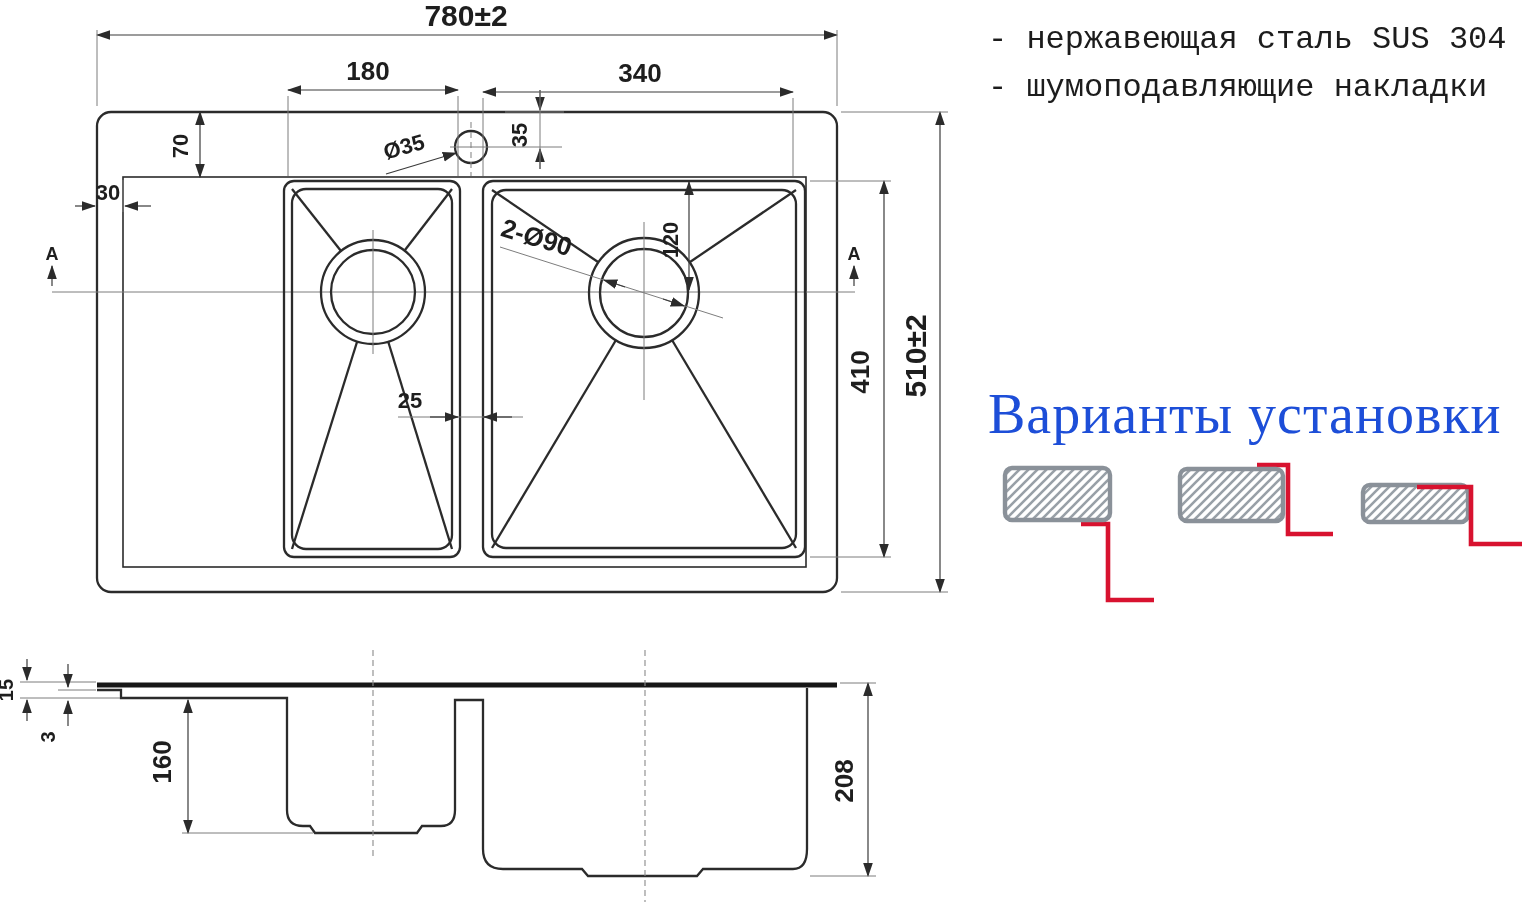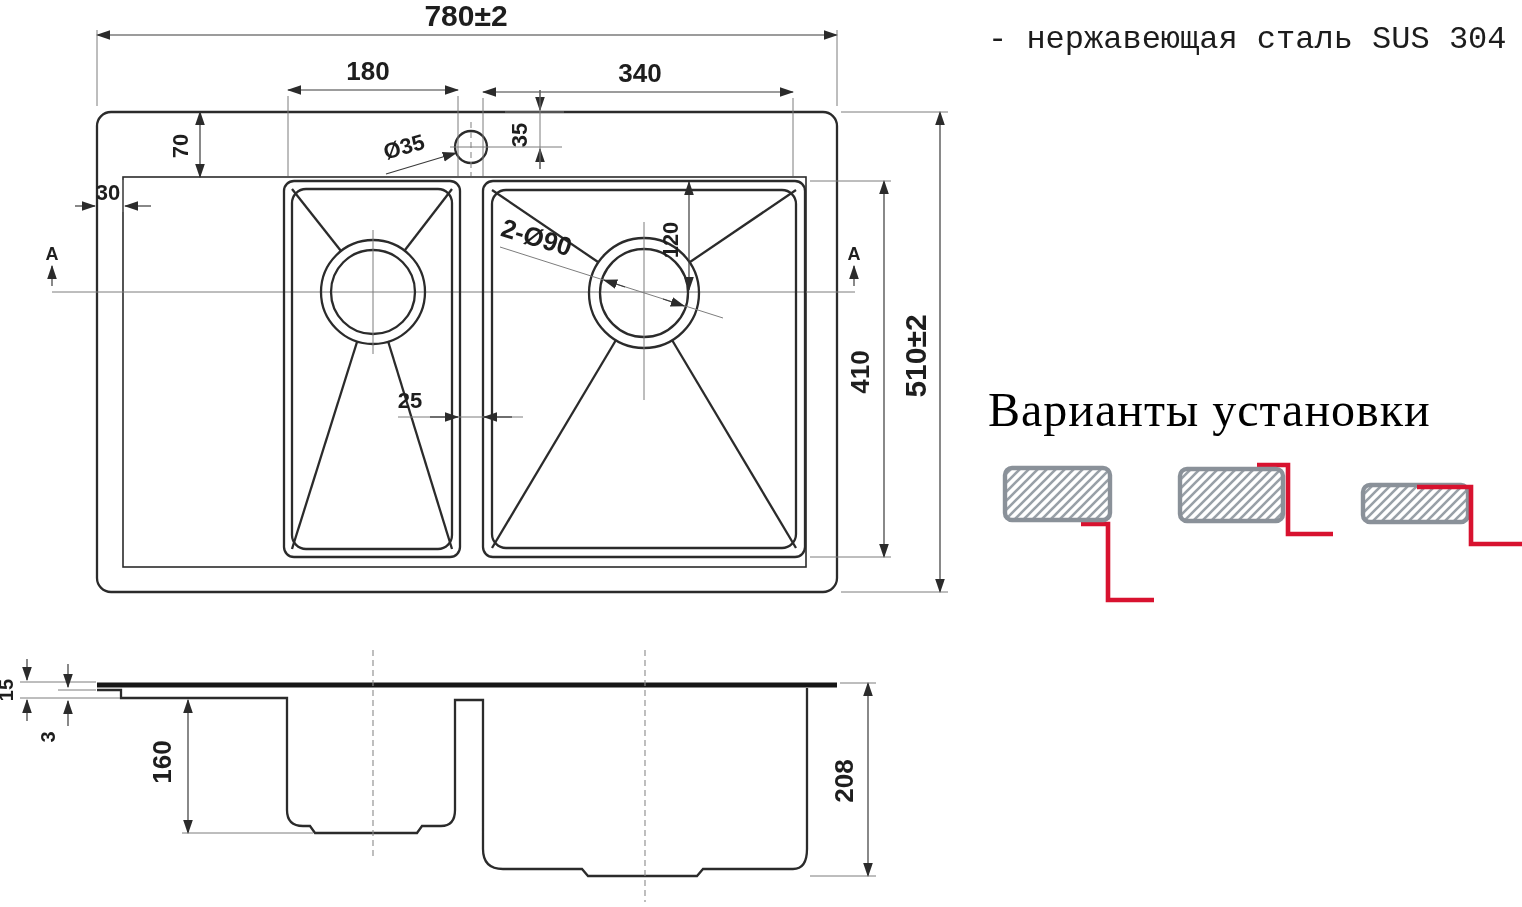--- a/index.html
+++ b/index.html
@@ -26,21 +26,21 @@
   .thin{stroke:#7d7d7d;stroke-width:1;fill:none;}
   .dimline{stroke:#3a3a3a;stroke-width:1.2;fill:none;}
   .thick{stroke:#171717;stroke-width:5;fill:none;}
   .dash{stroke:#8a8a8a;stroke-width:1.1;fill:none;stroke-dasharray:6 4;}
   .redline{stroke:var(--accent-red);stroke-width:4.6;fill:none;}
   .hrect{stroke:var(--hatch-border);stroke-width:4.4;}
   .specs{position:absolute;left:988px;top:16px;width:534px;
          font-size:32px;line-height:48px;color:var(--text);font-family:Liberation Mono, monospace;}
   .spec-item{white-space:nowrap;}
   .install-title{position:absolute;left:988px;top:382px;width:534px;
-         font-family:"Liberation Serif",serif;font-size:48px;color:#000000;
+         font-family:"Liberation Serif",serif;font-size:56px;color:#1d4ed8;
          letter-spacing:1px;white-space:nowrap;}
   .variants{position:absolute;left:985px;top:450px;}
 </style>
 </head>
 <body>
 
 <div id="stage">
 
   
   <svg width="970" height="907" viewBox="0 0 970 907">
@@ -214,20 +214,21 @@
         <line x1="840" y1="683" x2="876" y2="683" class="thin"></line>
         <line x1="810" y1="876" x2="876" y2="876" class="thin"></line>
         <text x="853" y="781" text-anchor="middle" class="dim-md" transform="rotate(-90 853 781)">208</text>
       </g>
     </g>
   </svg>
 
   
   <div class="specs">
     <div class="spec-item">- нержавеющая сталь SUS 304</div>
+    <div class="spec-item">- шумоподавляющие накладки</div>
   </div>
 
   <div class="install-title">Варианты установки</div>
 
   <svg class="variants" width="537" height="170" viewBox="985 455 537 170">
     <defs>
       <pattern id="hatch" width="9" height="9" patternUnits="userSpaceOnUse">
         <rect width="9" height="9" fill="#ffffff"></rect>
         <path d="M-1,10 L10,-1 M-1,1 L1,-1 M8,10 L10,8" stroke="var(--hatch-line)" stroke-width="2.6"></path>
       </pattern>

